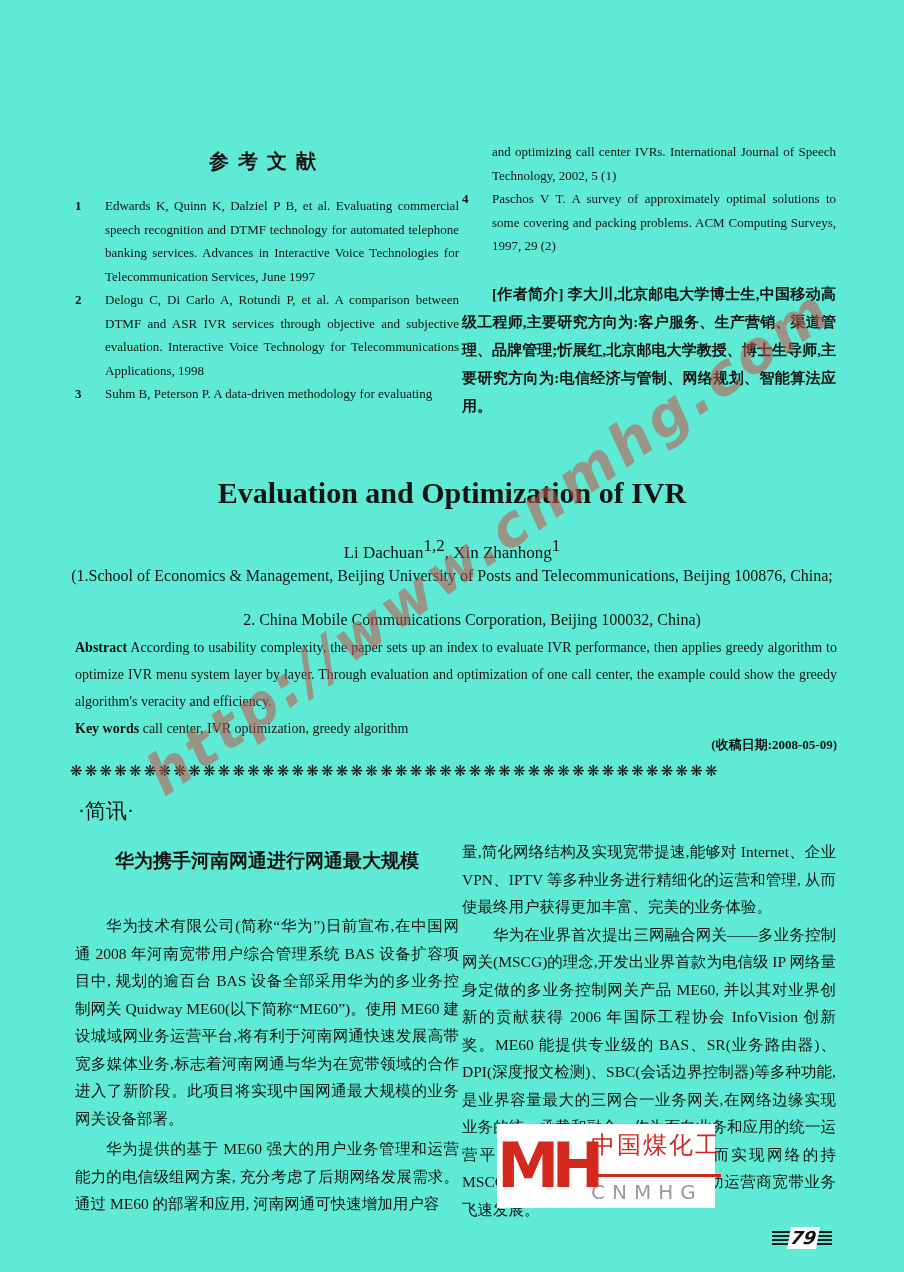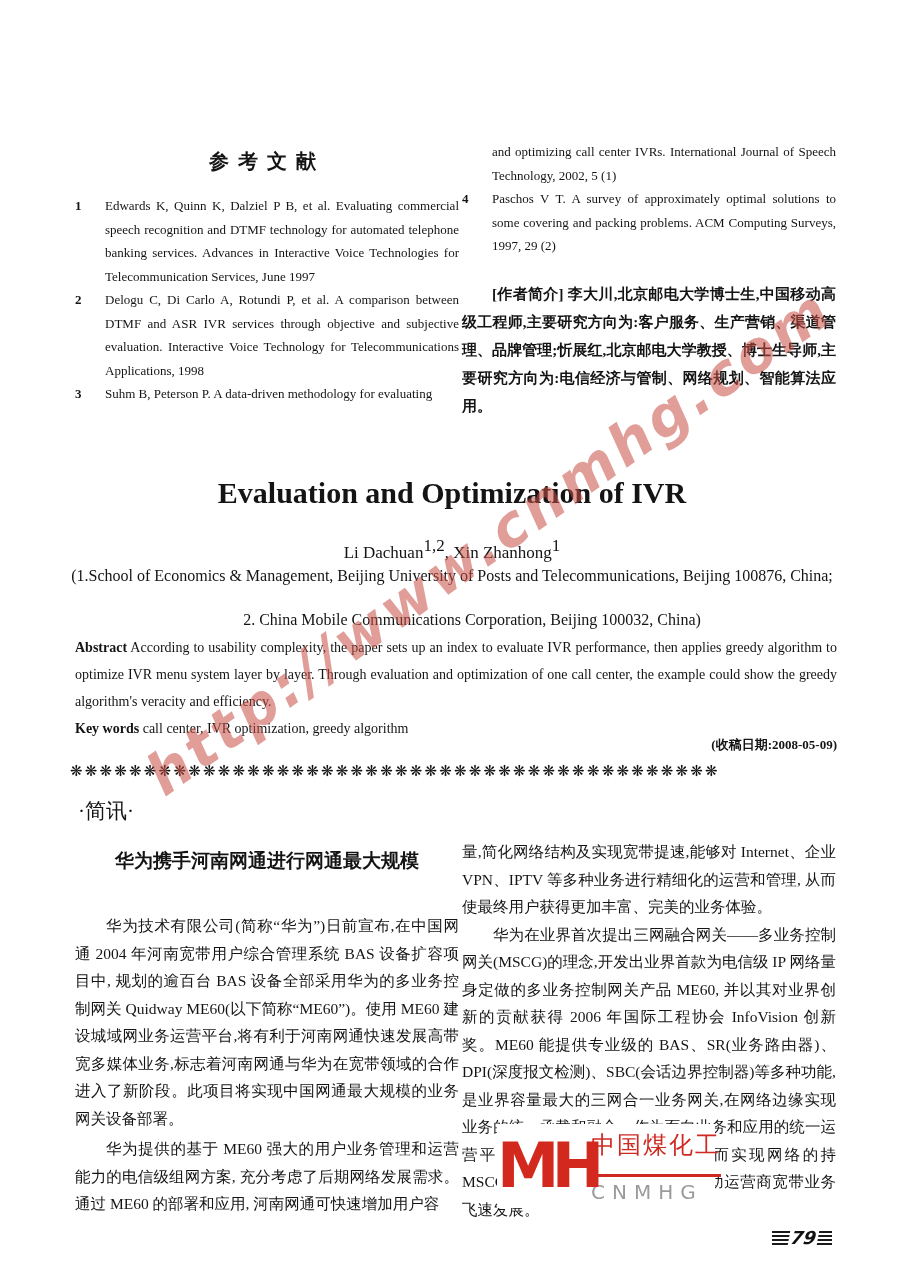--- a/index.html
+++ b/index.html
@@ -1,18 +1,18 @@
 <!DOCTYPE html>
 <html><head>
 <meta charset="utf-8">
 <style>
   html,body{margin:0;padding:0;background:#e8e8e8;}
   .page{
     position:relative; width:904px; height:1272px; margin:0 auto;
-    background:#ffffff; overflow:hidden;
+    background:#5eead4; overflow:hidden;
     font-family:"Liberation Serif","DejaVu Serif",serif;
     color:#141414;
   }
   .abs{position:absolute;}
 
   
   .ref-heading{left:75px; top:148px; width:384px; text-align:center;
     font-size:20px; font-weight:bold; letter-spacing:9px;}
   .ref-list{font-size:13px; line-height:23.5px;}
   .ref-list-left{left:75px; top:194px; width:384px;}
@@ -126,21 +126,21 @@
   <div class="abs received">(收稿日期:2008-05-09)</div>
 
   <div class="abs sep-row">❋❋❋❋❋❋❋❋❋❋❋❋❋❋❋❋❋❋❋❋❋❋❋❋❋❋❋❋❋❋❋❋❋❋❋❋❋❋❋❋❋❋❋❋</div>
 
   <div class="abs news-label">·简讯·</div>
   <div class="abs news-title">
     <div>华为携手河南网通进行网通最大规模</div>
   </div>
 
   <div class="abs news-col news-left">
-    <p class="ind">华为技术有限公司(简称“华为”)日前宣布,在中国网通 2004 年河南宽带用户综合管理系统 BAS 设备扩容项目中, 规划的逾百台 BAS 设备全部采用华为的多业务控制网关 Quidway ME60(以下简称“ME60”)。使用 ME60 建设城域网业务运营平台,将有利于河南网通快速发展高带宽多媒体业务,标志着河南网通与华为在宽带领域的合作进入了新阶段。此项目将实现中国网通最大规模的业务网关设备部署。</p>
+    <p class="ind">华为技术有限公司(简称“华为”)日前宣布,在中国网通 2008 年河南宽带用户综合管理系统 BAS 设备扩容项目中, 规划的逾百台 BAS 设备全部采用华为的多业务控制网关 Quidway ME60(以下简称“ME60”)。使用 ME60 建设城域网业务运营平台,将有利于河南网通快速发展高带宽多媒体业务,标志着河南网通与华为在宽带领域的合作进入了新阶段。此项目将实现中国网通最大规模的业务网关设备部署。</p>
     <p class="ind">华为提供的基于 ME60 强大的用户业务管理和运营能力的电信级组网方案, 充分考虑了后期网络发展需求。通过 ME60 的部署和应用, 河南网通可快速增加用户容</p>
   </div>
 
   <div class="abs news-col news-right">
     <p>量,简化网络结构及实现宽带提速,能够对 Internet、企业 VPN、IPTV 等多种业务进行精细化的运营和管理, 从而使最终用户获得更加丰富、完美的业务体验。</p>
     <p class="ind">华为在业界首次提出三网融合网关——多业务控制网关(MSCG)的理念,开发出业界首款为电信级 IP 网络量身定做的多业务控制网关产品 ME60, 并以其对业界创新的贡献获得 2006 年国际工程协会 InfoVision 创新奖。ME60 能提供专业级的 BAS、SR(业务路由器)、DPI(深度报文检测)、SBC(会话边界控制器)等多种功能,是业界容量最大的三网合一业务网关,在网络边缘实现业务的统一承载和融合。作为面向业务和应用的统一运营平台,ME60 帮助运营商运营,从而实现网络的持 MSCG 设备现网应用超过 2 万台,协助运营商宽带业务飞速发展。</p>
   </div>
 
   <div class="abs watermark">http://www.cnmhg.com</div>
 

